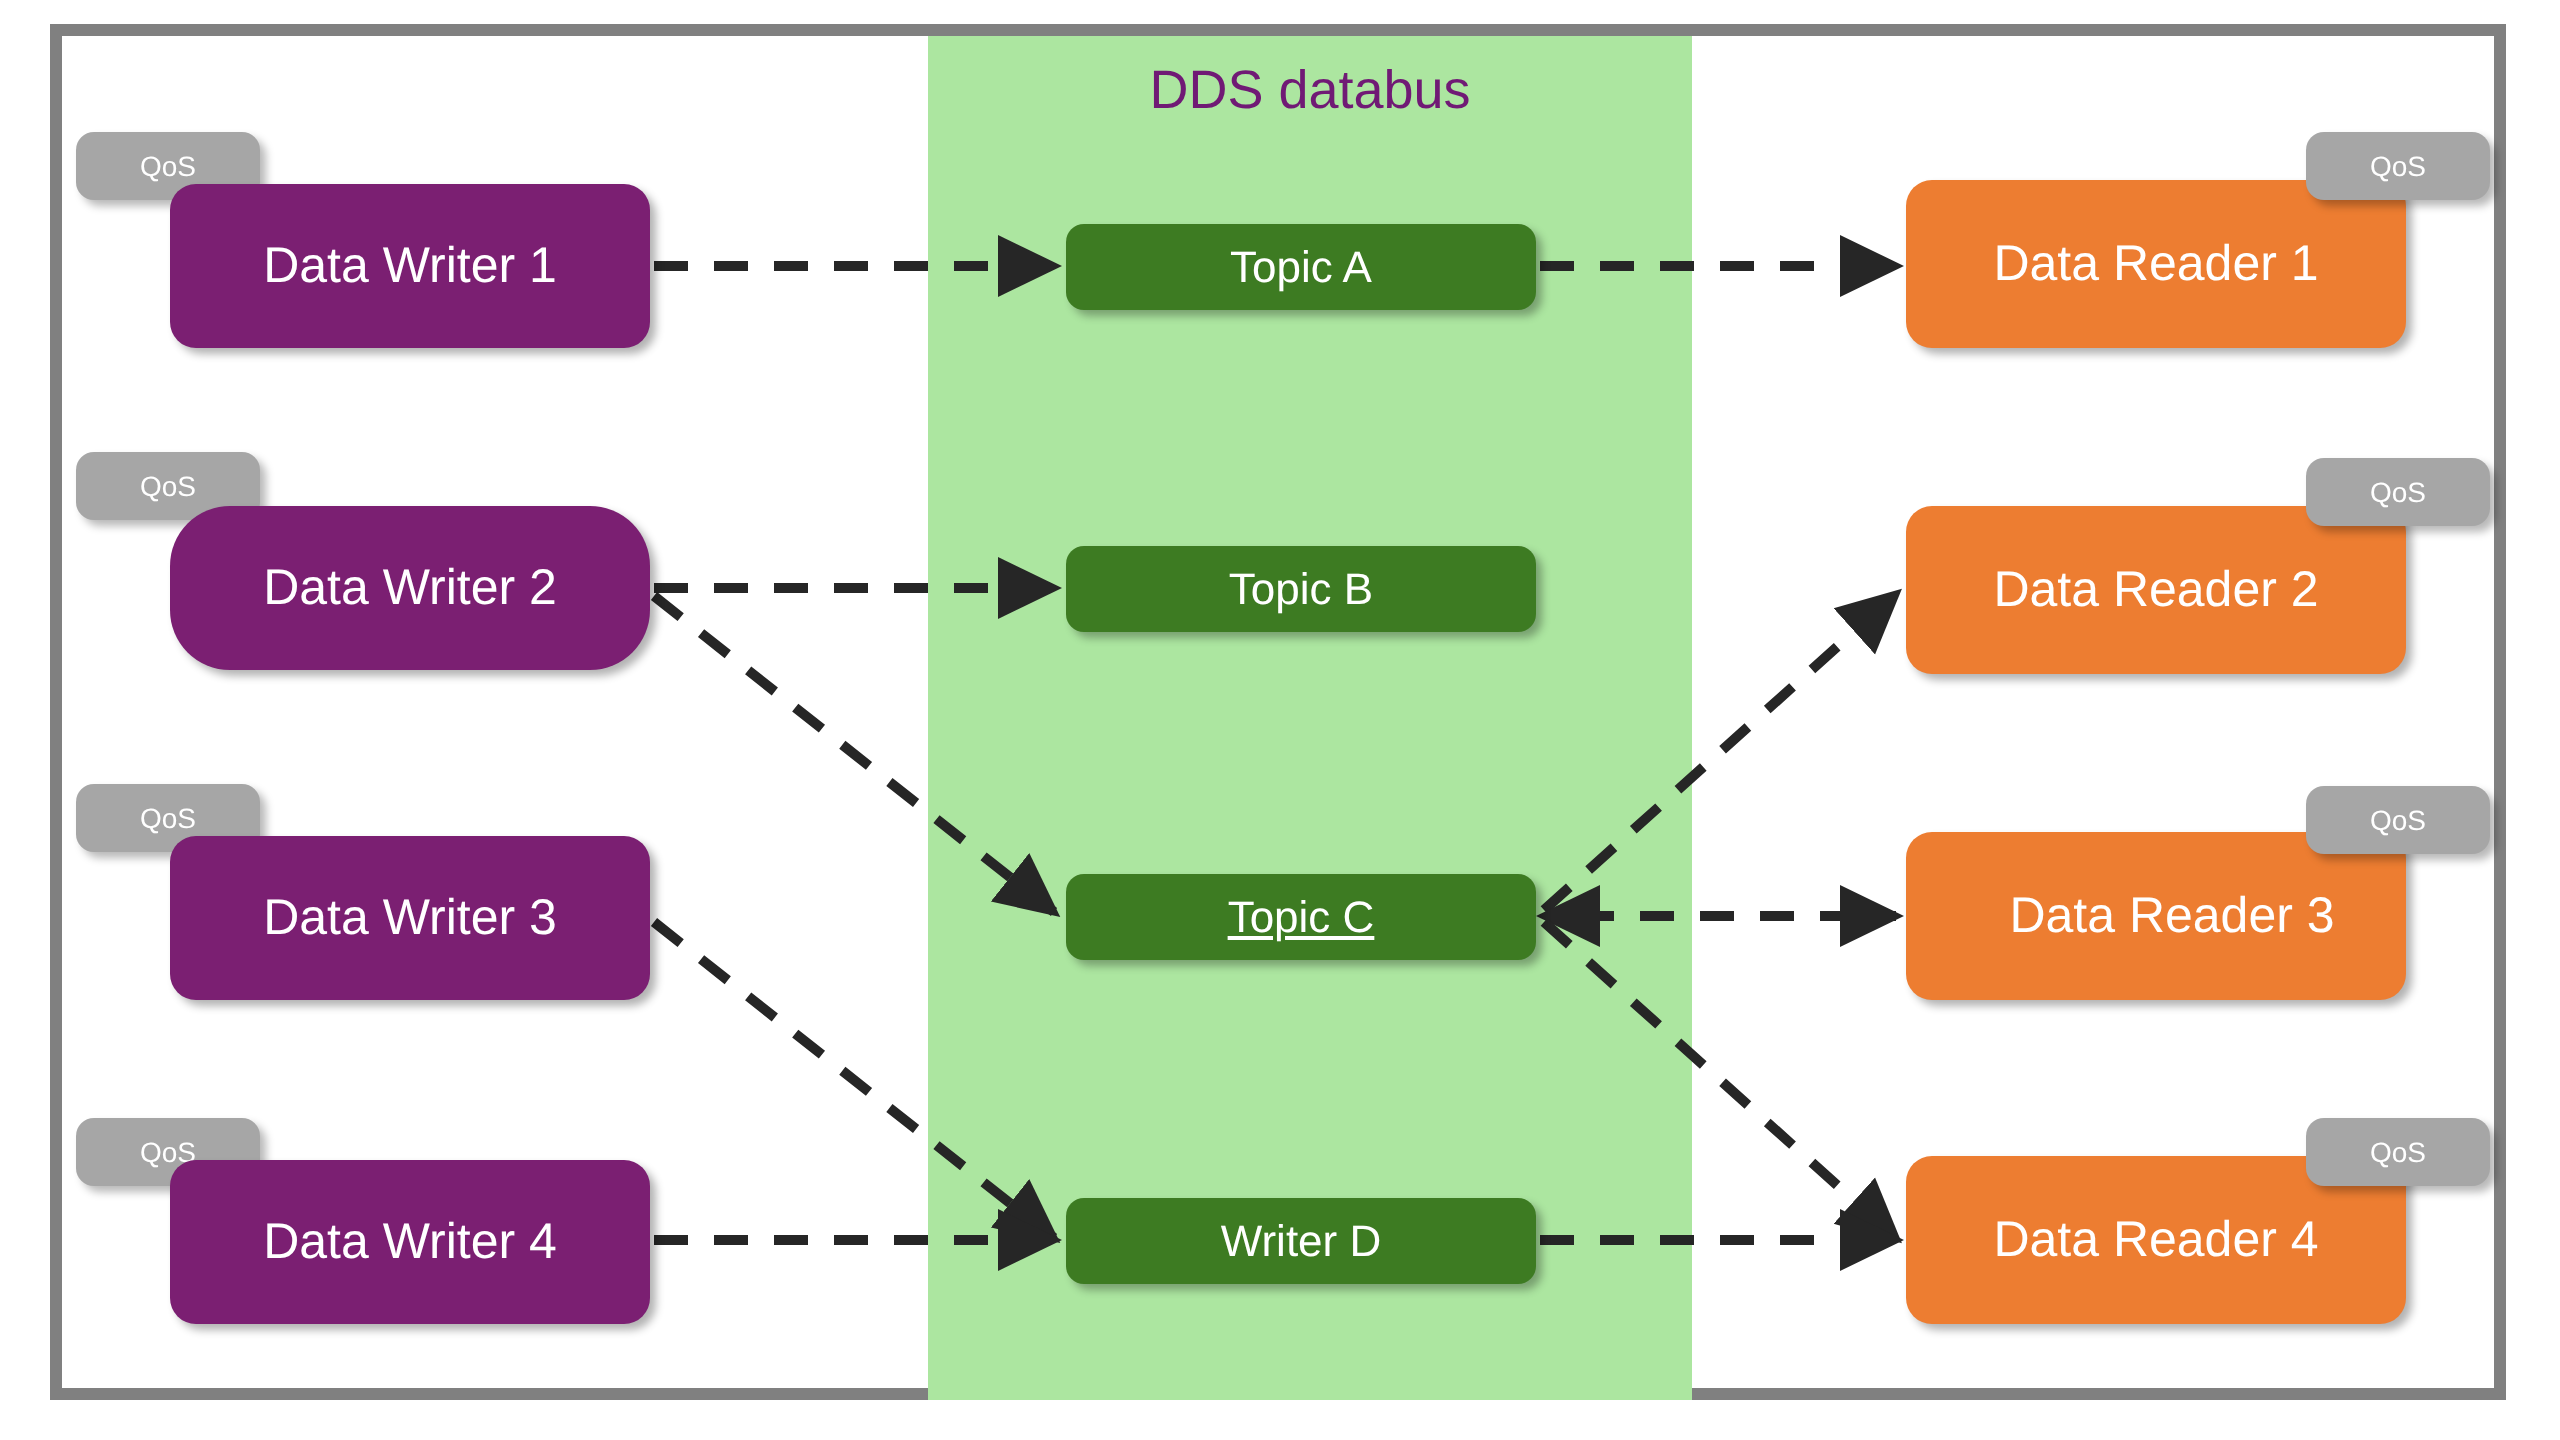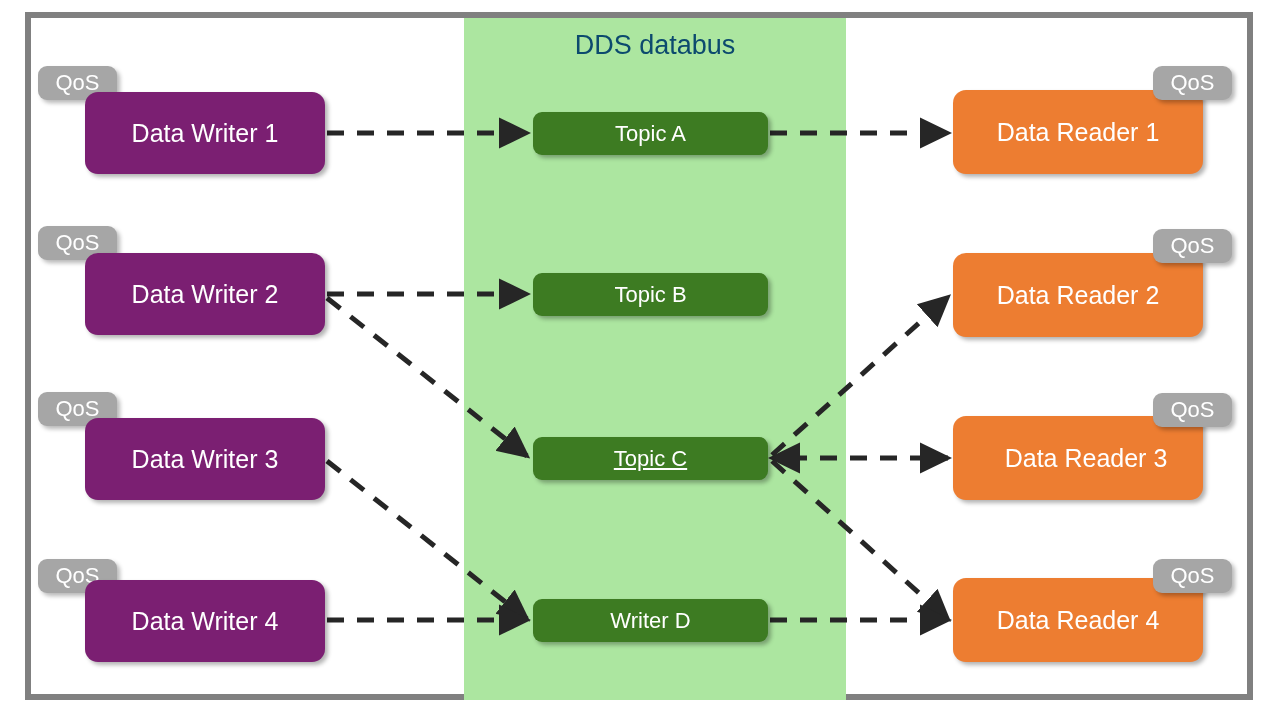--- a/index.html
+++ b/index.html
@@ -40,21 +40,21 @@
     height: 682px;
     background: #ACE6A0;
   }
   #databus-title {
     position: absolute;
     left: 464px;
     top: 30px;
     width: 382px;
     text-align: center;
     font-size: 27px;
-    color: #0c4a6e;
+    color: #701a75;
     letter-spacing: 0px;
     white-space: nowrap;
   }
   
   #connectors {
     position: absolute;
     left: 0;
     top: 0;
     width: 1280px;
     height: 720px;
@@ -90,26 +90,26 @@
   .reader-node {
     background: #ED7D31;
     left: 953px;
     width: 250px;
     height: 84px;
   }
   
   .qos-tag {
     position: absolute;
     box-sizing: border-box;
-    width: 79px;
+    width: 92px;
     height: 34px;
     background: #A6A6A6;
     border-radius: 9px;
     color: #ffffff;
-    font-size: 22px;
+    font-size: 14px;
     display: flex;
     align-items: center;
     justify-content: center;
     box-shadow: 3px 3px 4px rgba(0,0,0,0.28);
   }
   .qos-writer { left: 38px; }
   .qos-reader { left: 1153px; }
 </style>
 </head>
 <body>
@@ -156,21 +156,21 @@
   <div class="qos-tag qos-writer" style="top:66px;">
     <span>QoS</span>
   </div>
   <div class="node writer-node" style="top:92px;text-align:center;">
     <span>Data Writer 1</span>
   </div>
 
   <div class="qos-tag qos-writer" style="top:226px;">
     <span>QoS</span>
   </div>
-  <div class="node writer-node" style="top:253px;">
+  <div class="node writer-node" style="top:253px;border-radius:30px;">
     <span>Data Writer 2</span>
   </div>
 
   <div class="qos-tag qos-writer" style="top:392px;">
     <span>QoS</span>
   </div>
   <div class="node writer-node" style="top:418px;">
     <span>Data Writer 3</span>
   </div>
 

